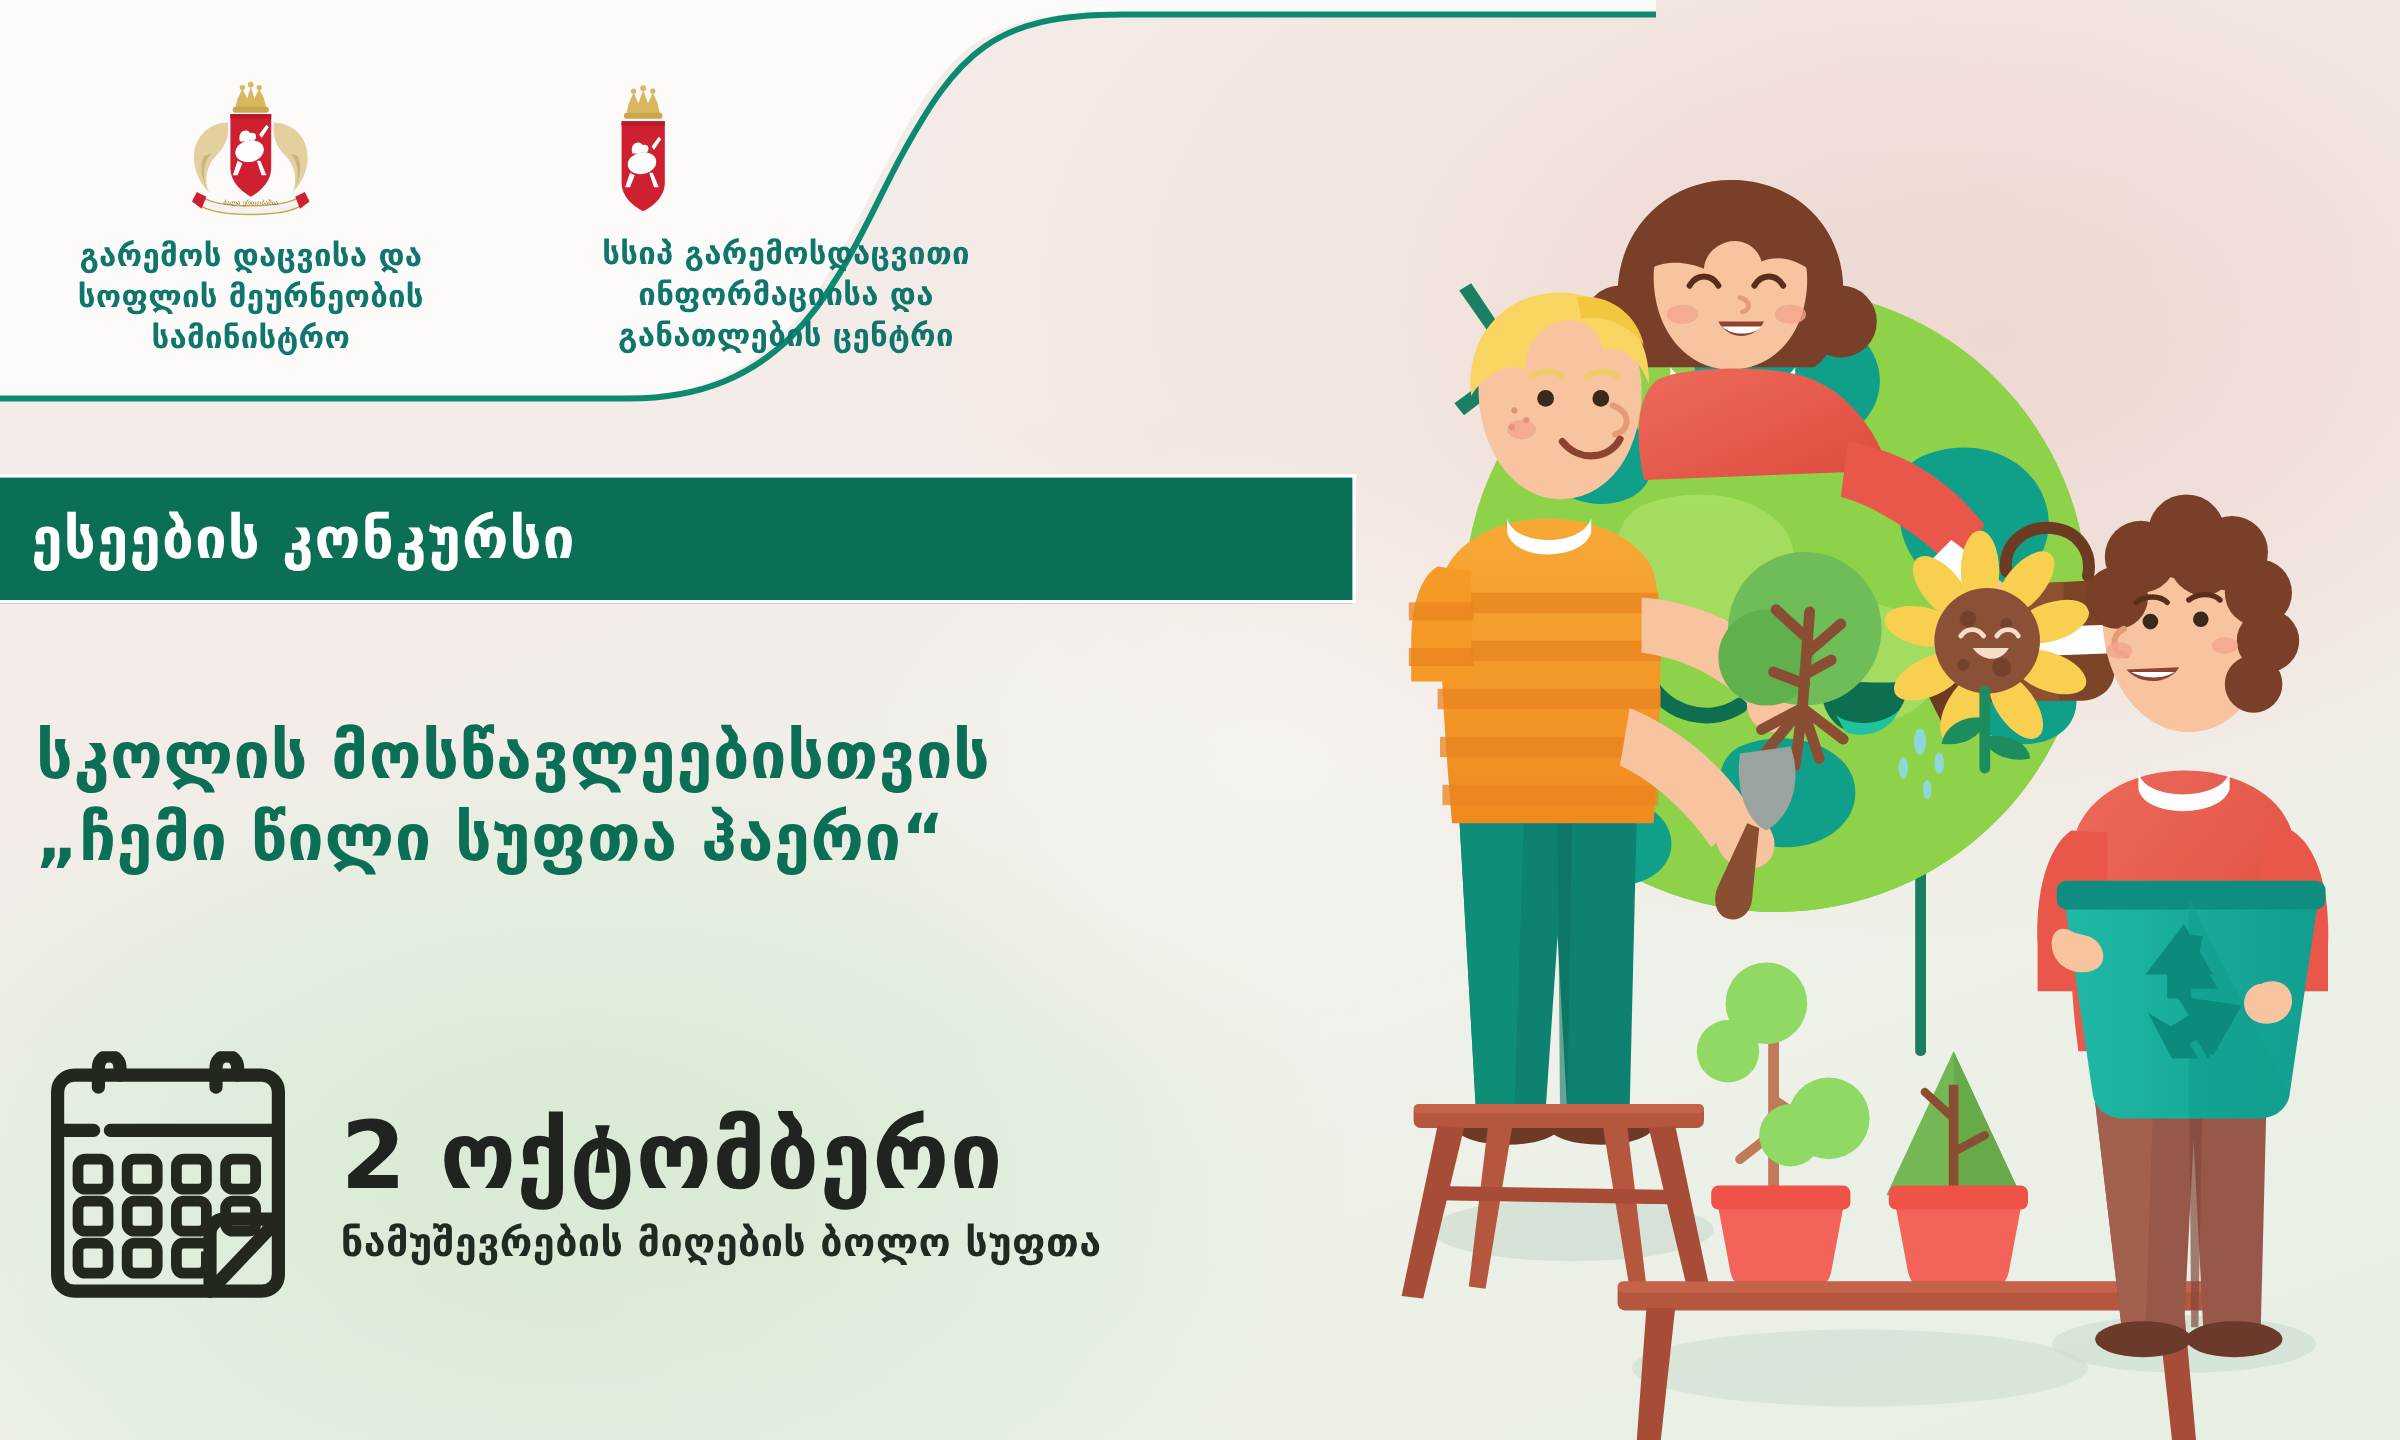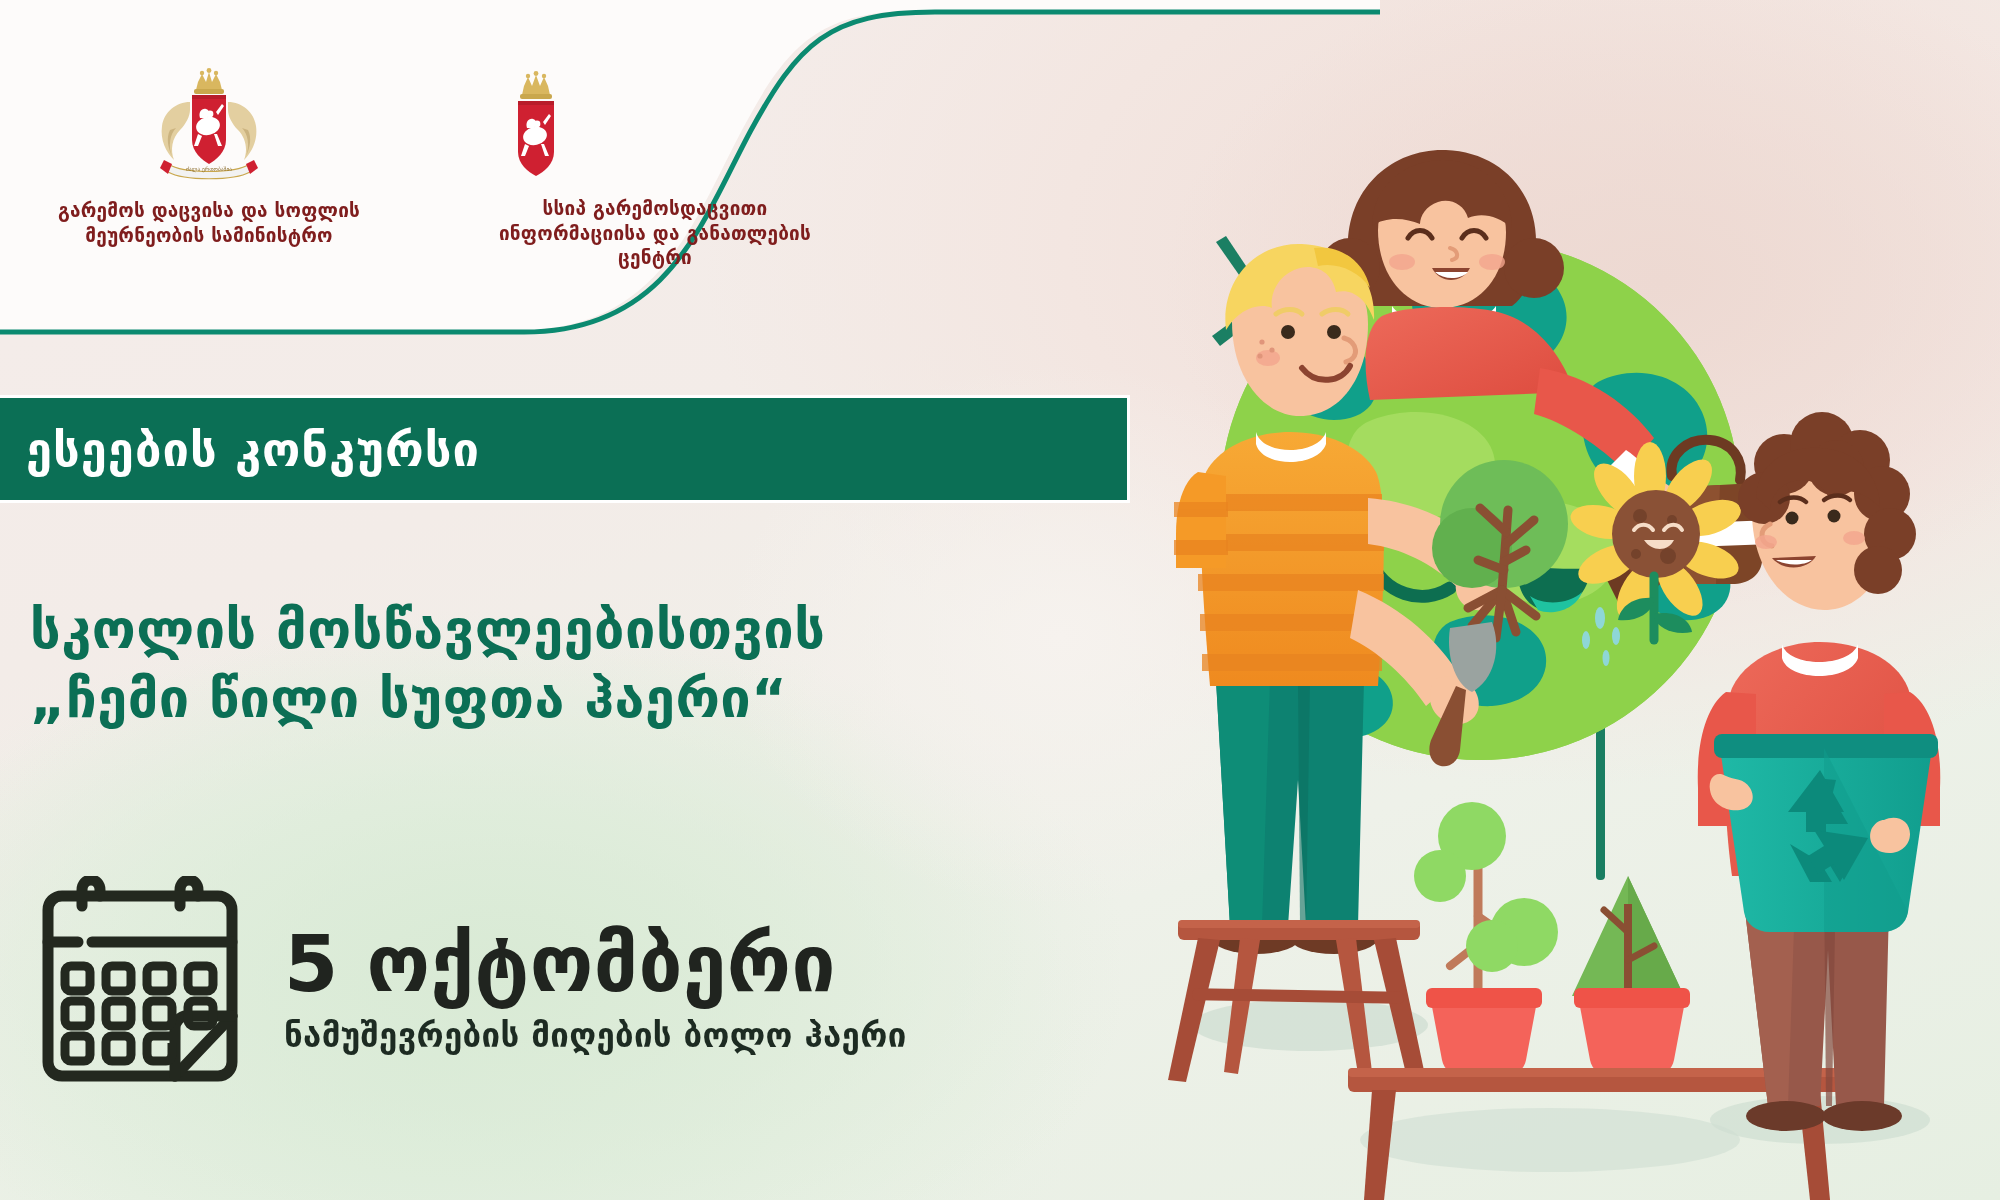--- a/index.html
+++ b/index.html
@@ -39,22 +39,22 @@
   .header-panel svg { display:block; }
 
   
   .logos { position:absolute; left:0; top:0; width:900px; height:300px; }
   .logo-block { position:absolute; }
   .logo-block.gov { left:44px; top:68px; width:330px; }
   .logo-block.center { left:490px; top:68px; width:330px; }
   .emblem-wrap { display:flex; justify-content:center; }
   .logo-caption {
     margin-top:10px;
-    font-size:19px; font-weight:700; line-height:1.3;
-    color:#7f1d1d; letter-spacing:.2px;
+    font-size:26px; font-weight:700; line-height:1.3;
+    color:#0f766e; letter-spacing:.2px;
     font-family:"DejaVu Sans","Liberation Sans",sans-serif;
   }
   .logo-block.gov .logo-caption { text-align:center; }
   .logo-block.center .logo-caption { text-align:center; }
   .logo-block.center .emblem-wrap { justify-content:flex-start; padding-left:12px; }
 
   
   .title-band {
     position:absolute; left:-8px; top:395px; width:1138px; height:108px;
     background:#0b6f55;
@@ -229,22 +229,22 @@
           <rect x="154" y="125" width="25" height="25" rx="6"></rect>
 
           <rect x="31" y="160" width="25" height="25" rx="6"></rect>
           <rect x="72" y="160" width="25" height="25" rx="6"></rect>
           <path d="M138,160 L119,160 C115,160 113,163 113,167 L113,178
                    C113,182 115,185 119,185 L132,185 C136,185 138,182 138,178 L138,167"></path>
         </g>
       </svg>
     </div>
     <div class="deadline-text">
-      <div class="deadline-date">5 ოქტომბერი</div>
-      <div class="deadline-note">ნამუშევრების მიღების ბოლო ჰაერი</div>
+      <div class="deadline-date">2 ოქტომბერი</div>
+      <div class="deadline-note">ნამუშევრების მიღების ბოლო სუფთა</div>
     </div>
   </div>
 
   <div class="illustration">
     <svg width="880" height="1080" viewBox="0 0 880 1080">
 
       <defs>
         <linearGradient id="gShirtO" x1="0" y1="0" x2="0" y2="1">
           <stop offset="0%" stop-color="#f7a935"></stop>
             <stop offset="100%" stop-color="#ef8a1f"></stop>

